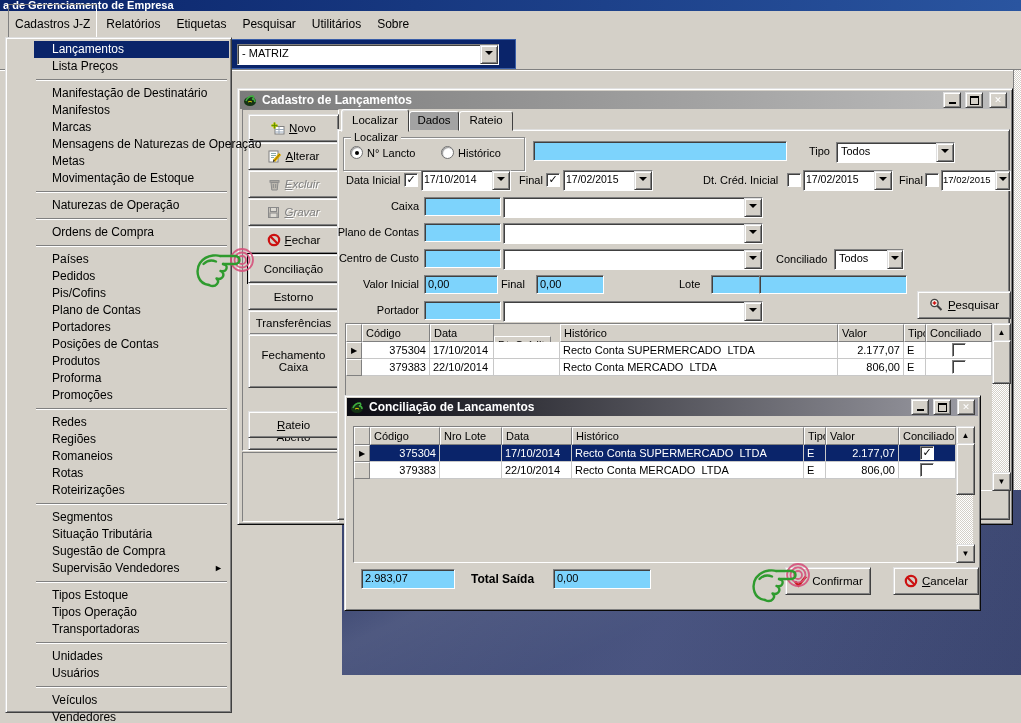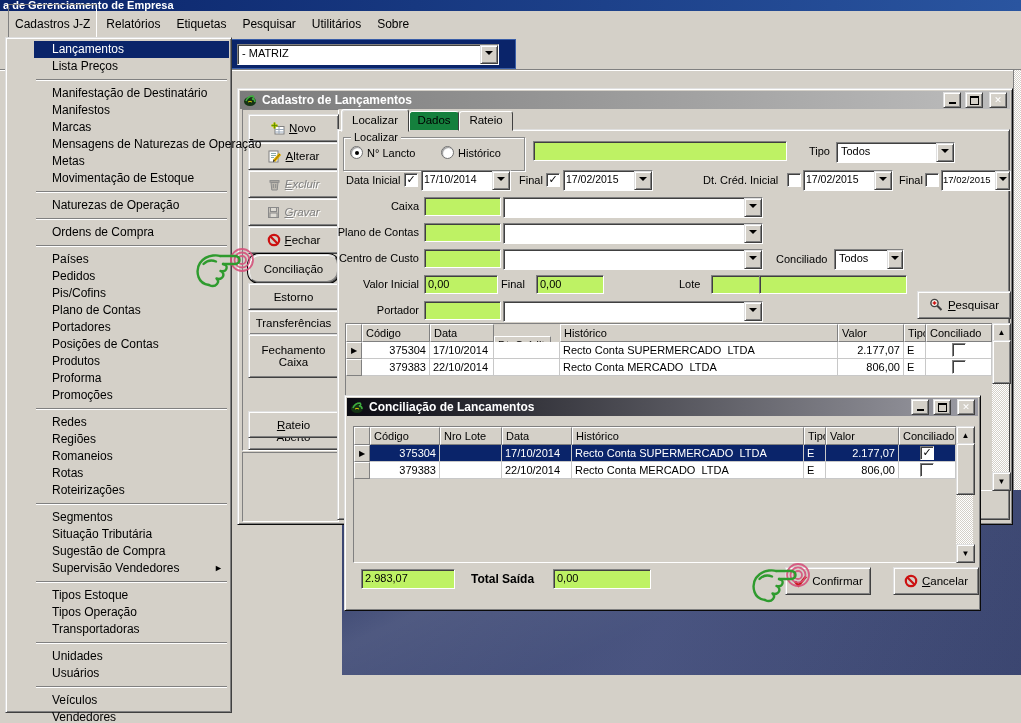--- a/index.html
+++ b/index.html
@@ -11,21 +11,21 @@
   .raised{background:#d4d0c8;border:1px solid;border-color:#dfdfdf #404040 #404040 #dfdfdf;
           box-shadow:inset 1px 1px 0 #fff, inset -1px -1px 0 #808080;}
   .frame{background:#d4d0c8;border:1px solid;border-color:#dfdfdf #0a0a0a #0a0a0a #dfdfdf;
          box-shadow:inset 1px 1px 0 #fff, inset -1px -1px 0 #808080;}
   .panel-sunken{border:1px solid;border-color:#808080 #fff #fff #808080;}
   .btn{background:#d4d0c8;border:1px solid;border-color:#dfdfdf #404040 #404040 #dfdfdf;
        box-shadow:inset 1px 1px 0 #fff, inset -1px -1px 0 #808080;
        display:flex;align-items:center;justify-content:center;gap:4px;cursor:default;
        font-size:11.5px;color:#000;text-align:center;}
   .btn.disabled{color:#808080;text-shadow:1px 1px 0 #fff;font-style:italic;}
-  .btn.focused{box-shadow:inset 1px 1px 0 #fff, inset -1px -1px 0 #808080, 0 0 0 1px #000;border-radius:11px;}
+  .btn.focused{box-shadow:inset 1px 1px 0 #fff, inset -1px -1px 0 #808080, 0 0 0 1px #000;}
   .fl::first-letter{text-decoration:underline;}
   .lbl{line-height:19px;white-space:nowrap;}
   .stipple{background-color:#d4d0c8;background-image:
       linear-gradient(45deg,#fff 25%,transparent 25%,transparent 75%,#fff 75%),
       linear-gradient(45deg,#fff 25%,transparent 25%,transparent 75%,#fff 75%);
       background-size:2px 2px;background-position:0 0,1px 1px;}
   .sb-btn{position:absolute;left:0;width:100%;height:17px;background:#d4d0c8;
       border:1px solid;border-color:#dfdfdf #404040 #404040 #dfdfdf;
       box-shadow:inset 1px 1px 0 #fff, inset -1px -1px 0 #808080;
       display:flex;align-items:center;justify-content:center;font-size:8px;line-height:8px;}
@@ -38,21 +38,21 @@
   .combo .val{flex:1;padding:2px 4px;font-size:11px;white-space:nowrap;overflow:hidden;}
   .combo .drop{width:16px;background:#d4d0c8;border:1px solid;border-color:#dfdfdf #404040 #404040 #dfdfdf;
          box-shadow:inset 1px 1px 0 #fff,inset -1px -1px 0 #808080;display:flex;align-items:center;justify-content:center;}
   .arrow-down{width:0;height:0;border:4px solid transparent;border-top:4px solid #000;margin-top:4px;}
   .checkbox{width:12px;height:12px;background:#fff;border:1px solid;border-color:#808080 #fff #fff #808080;
          box-shadow:inset 1px 1px 0 #404040;display:inline-flex;align-items:center;justify-content:center;}
   .checkbox.checked::after{content:"✓";font-size:11px;font-weight:bold;color:#000;margin-top:-2px;}
   .radio{width:11px;height:11px;border-radius:50%;background:#fff;border:1px solid #707070;
          box-shadow:inset 1px 1px 1px #9a9a9a;display:inline-flex;align-items:center;justify-content:center;}
   .radio.selected::after{content:"";width:4px;height:4px;border-radius:50%;background:#000;}
-  .field{background:#bef264;border:1px solid;border-color:#808080 #fff #fff #808080;
+  .field{background:#7dd3fc;border:1px solid;border-color:#808080 #fff #fff #808080;
          box-shadow:inset 1px 1px 0 #404040;font-size:11px;padding:2px 3px;white-space:pre;overflow:hidden;}
   .groupbox{border:1px solid #8a8a8a;box-shadow:1px 1px 0 #fff, inset 1px 1px 0 #fff;}
   .groupbox .legend{position:absolute;top:-7px;left:7px;background:#d4d0c8;padding:0 3px;font-size:11px;}
 
   
   .menubar{position:absolute;left:0;top:11px;width:100%;height:26px;background:#d4d0c8;
            display:flex;align-items:center;padding-left:8px;font-size:12px;}
   .mb-item{padding:3px 7px;margin-right:2px;white-space:nowrap;}
   .mb-item.pressed{border:1px solid;border-color:#808080 #fff #fff #808080;padding:12px 6px;}
   .menu-pop{position:absolute;left:5px;top:37px;width:227px;height:676px;background:#d4d0c8;
@@ -191,36 +191,36 @@
         </div>
         <div class="btn focused" style="position: absolute; left: 5px; width: 85px; top: 144px; height: 27px; line-height: 12px; padding: 0px 2px;">
           <span style="display: inline-block;">Conciliação</span>
         </div>
         <div class="btn" style="position: absolute; left: 5px; width: 85px; top: 173px; height: 25px; line-height: 12px; padding: 0px 2px;">
           <span style="display: inline-block;">Estorno</span>
         </div>
         <div class="btn" style="position: absolute; left: 5px; width: 85px; top: 200px; height: 23px; line-height: 12px; padding: 0px 2px;">
           <span style="display: inline-block;">Transferências</span>
         </div>
-        <div class="btn" style="position: absolute; left: 5px; width: 85px; top: 224px; height: 36px; line-height: 12px; padding: 3px 2px;">
+        <div class="btn" style="position: absolute; left: 5px; width: 85px; top: 224px; height: 36px; line-height: 12px; padding: 8px 2px;">
           <span style="display: inline-block;">Fechamento Caixa</span>
         </div>
         <div class="btn" style="position: absolute; left: 5px; width: 85px; top: 262px; height: 36px; line-height: 12px; padding: 0px 2px; margin-top: 40px;">
           <span style="display: inline-block;">Lançamento Aberto</span>
         </div>
         <div class="btn" style="position: absolute; left: 5px; width: 85px; top: 301px; height: 25px; line-height: 12px; padding: 0px 2px;">
           <span class="fl" style="display: inline-block;">Rateio</span>
         </div>
       </div>
     <div class="abs panel-sunken" style="left:4px;top:363px;width:95px;height:68px;"></div>
 
     <div class="abs" style="left:103px;top:20px;width:66px;height:21px;background:#d4d0c8;border:1px solid;border-color:#fff #404040 #d4d0c8 #fff;border-radius:3px 3px 0 0;box-shadow:inset 1px 1px 0 #dfdfdf;text-align:center;line-height:20px;font-size:11.5px;z-index:3;">
       <span>Localizar</span>
     </div>
-    <div class="abs" style="left:171px;top:22px;width:48px;height:18px;background:#15803d;border:1px solid;border-color:#fff #404040 #d4d0c8 #fff;border-radius:3px 3px 0 0;text-align:center;line-height:17px;font-size:11.5px;z-index:2;">
+    <div class="abs" style="left:171px;top:22px;width:48px;height:18px;background:#a3a3a3;border:1px solid;border-color:#fff #404040 #d4d0c8 #fff;border-radius:3px 3px 0 0;text-align:center;line-height:17px;font-size:11.5px;z-index:2;">
       <span>Dados</span>
     </div>
     <div class="abs" style="left:221px;top:22px;width:52px;height:18px;background:#d4d0c8;border:1px solid;border-color:#fff #404040 #d4d0c8 #fff;border-radius:3px 3px 0 0;text-align:center;line-height:17px;font-size:11.5px;z-index:2;">
       <span>Rateio</span>
     </div>
 
     <div class="abs raised" style="left:99px;top:40px;width:673px;height:391px;box-sizing:border-box;"></div>
 
     <div class="abs groupbox" style="left:105px;top:48px;width:180px;height:32px;">
       <span class="legend">Localizar</span>

